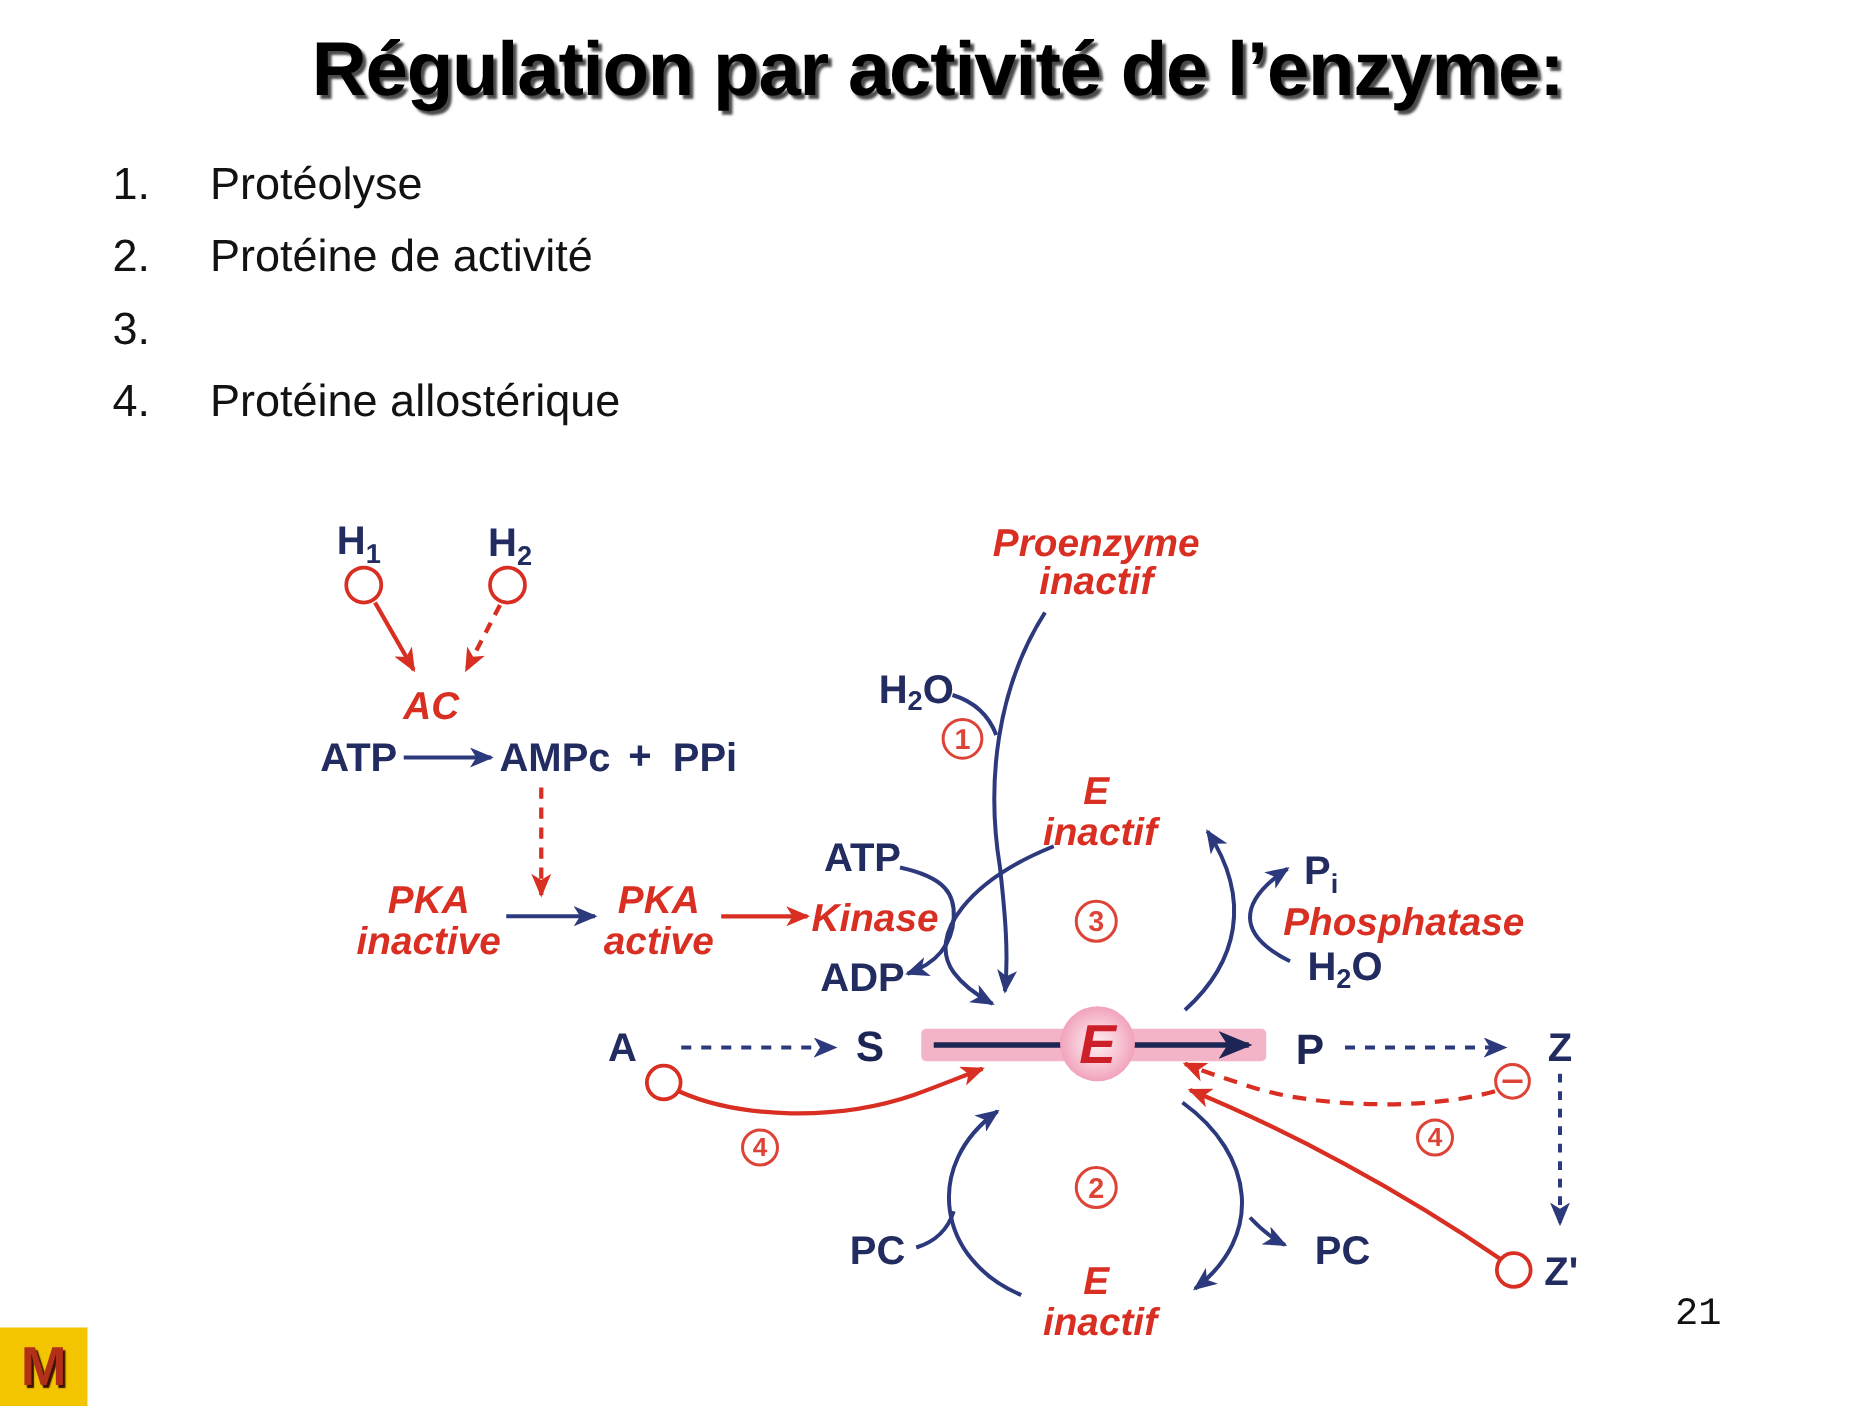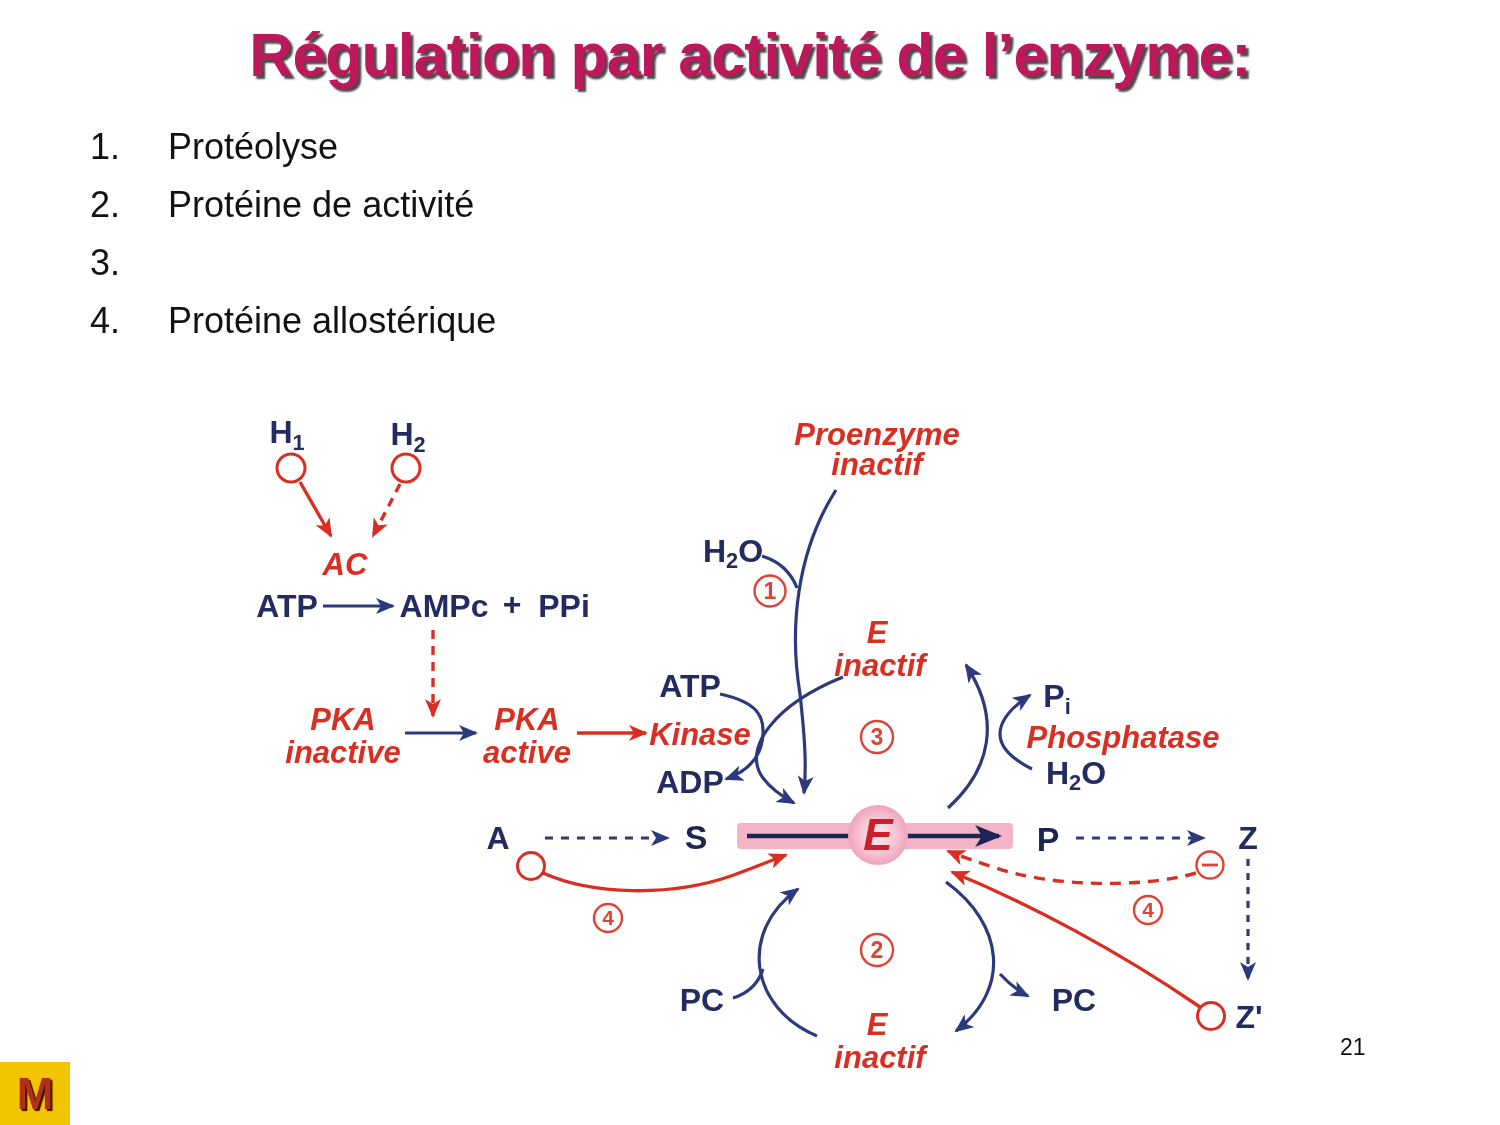--- a/index.html
+++ b/index.html
@@ -1,25 +1,25 @@
 <!DOCTYPE html>
 <html><head>
 <meta charset="utf-8">
 <style>
   html,body{margin:0;padding:0;background:#ffffff;}
   .slide{position:relative;width:1500px;height:1125px;background:#ffffff;overflow:hidden;
          font-family:"Liberation Sans",sans-serif;}
   .title{position:absolute;top:20px;left:0;width:1500px;text-align:center;margin:0;
-         font-size:61px;font-weight:bold;letter-spacing:-1px;color:#be185d;
+         font-size:61px;font-weight:bold;letter-spacing:-1px;color:#000000;
          text-shadow:3px 3px 2px #4a4a4a;}
   .list{position:absolute;left:90px;top:118px;}
   .list-item{display:flex;height:58px;align-items:center;font-size:36px;color:#121212;}
   .list-item .num{width:78px;}
-  .page-number{position:absolute;left:1340px;top:1034px;font-family:Liberation Sans, sans-serif;
-         font-size:23px;color:#111;}
+  .page-number{position:absolute;left:1340px;top:1034px;font-family:Liberation Mono, monospace;
+         font-size:31px;color:#111;}
   .logo{position:absolute;left:0;top:1062px;width:70px;height:63px;background:#f2c500;
         display:flex;align-items:center;justify-content:center;}
   .logo span{font-size:44px;font-weight:bold;color:#b13018;text-shadow:2px 2px 1px #3a1005;}
   svg#diagram{position:absolute;left:0;top:0;}
   svg text{font-family:"Liberation Sans",sans-serif;}
   .tb{fill:#222c60;font-weight:bold;font-size:32px;}
   .tb-big{fill:#1d2554;font-weight:bold;font-size:34px;}
   .tr{fill:#d92f23;font-weight:bold;font-style:italic;font-size:31px;}
   .sub{font-size:68%;}
   .stepnum{fill:#dd4437;font-size:23px;font-weight:bold;}

